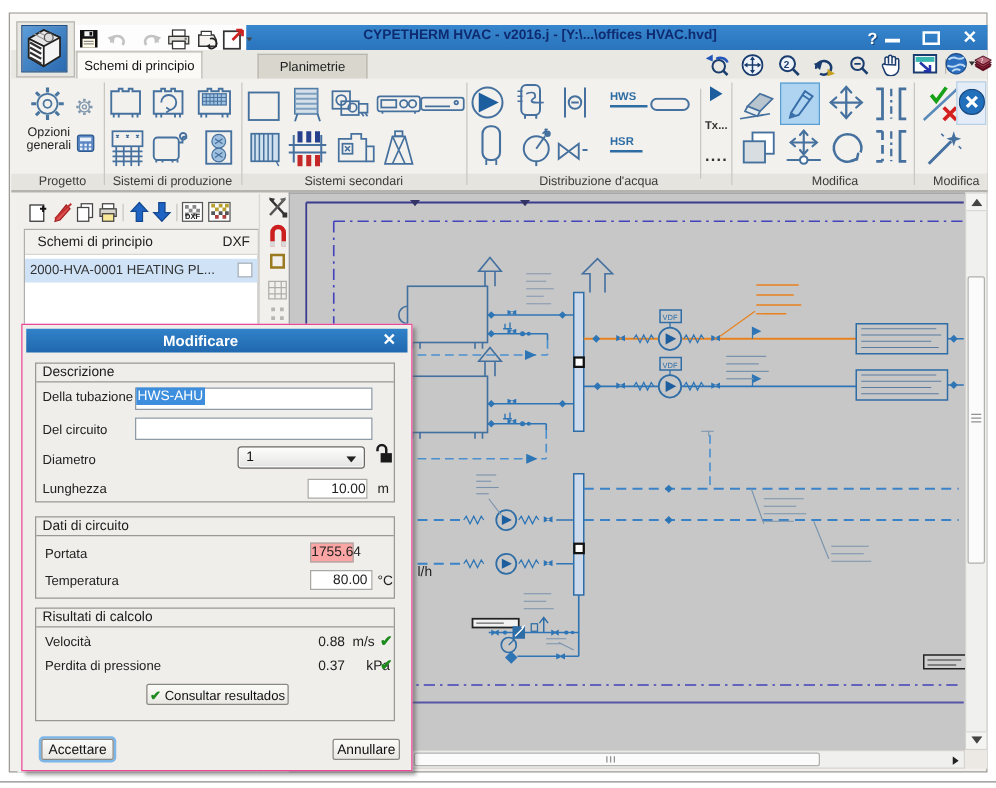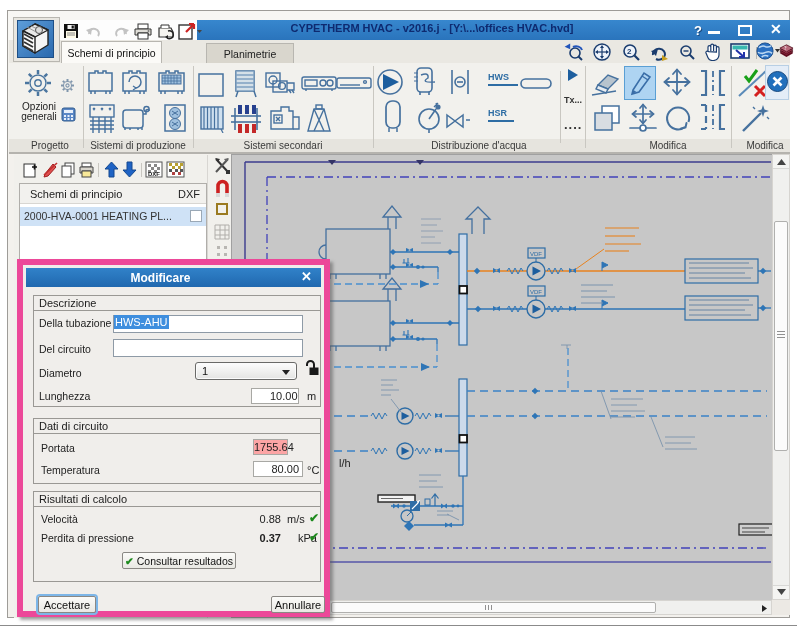--- a/index.html
+++ b/index.html
@@ -34,21 +34,21 @@
 #lp-row { left:12px; top:196px; width:186px; height:19px; background:#cfe2f6; font-size:11px; color:#333; }
 #vstrip { left:199px; top:144px; width:24px; height:463px; background:#f1f0ec; border-left:1px solid #d8d6d2; }
 #canvas-wrap { left:223px; top:143px; width:541px; height:446px; background:#c7c7c7; border-top:1px solid #a0a0a0; border-left:1px solid #a0a0a0; }
 
 #vsb { left:764px; top:143px; width:18px; height:446px; background:#f0f0ee; border:1px solid #d6d4d0; }
 #hsb { left:223px; top:589px; width:541px; height:15px; background:#f0f0ee; border:1px solid #d6d4d0; }
 #corner { left:764px; top:589px; width:18px; height:15px; background:#ece9e4; }
 .sbthumb { position:absolute; background:#fbfbfb; border:1px solid #b0b0ae; border-radius:2px; }
 .grip { position:absolute; background:#909090; }
 
-#dlg { left:9px; top:248px; width:313px; height:358px; background:#f0eeeb; border:6px solid #ec4899; box-shadow:3px 3px 3px rgba(90,90,90,0.55); z-index:50; }
+#dlg { left:9px; top:248px; width:313px; height:358px; background:#f0eeeb; border:1px solid #ec4899; box-shadow:3px 3px 3px rgba(90,90,90,0.55); z-index:50; }
 #dlgtitle { position:absolute; left:3px; top:3px; right:3px; height:19px; background:linear-gradient(#3182c9,#2068af); color:#fff; font-weight:bold; font-size:12px; text-align:center; padding-top:3px; padding-right:26px; }
 #dlgx { position:absolute; right:12px; top:4px; color:#fff; font-weight:bold; font-size:13px; }
 .grp { position:absolute; left:10px; width:288px; border:1px solid #9a9894; background:#f0eeeb; }
 .grphead { height:15px; border-bottom:1px solid #9a9894; font-size:11px; color:#1a1a1a; padding:1px 0 0 5px; }
 .flabel { position:absolute; font-size:10.5px; color:#222; }
 .finput { position:absolute; background:#fff; border:1px solid #8e9aa6; font-size:11px; color:#222; }
 .funit { position:absolute; font-size:11px; color:#222; }
 .fval { position:absolute; font-size:11px; color:#222; text-align:right; }
 .chk { position:absolute; color:#1d8a1d; font-weight:bold; font-size:12px; }
 .dbtn { position:absolute; background:linear-gradient(#fbfbf9,#e9e8e3); border:1px solid #8a8884; border-radius:2px; font-size:11px; color:#111; text-align:center; }
@@ -866,21 +866,21 @@
       <div class="fval" style="left:230px;top:196px;width:50px;height:16px;background:#fff;border:1px solid #a8a8a4;padding:1px 3px 0 0;">80.00</div>
       <div class="funit" style="left:284px;top:199px;">°C</div>
       <div class="grp" style="top:226px;height:91px;">
           <div class="grphead">Risultati di calcolo</div>
         </div>
       <div class="flabel" style="left:18px;top:248px;">Velocità</div>
       <div class="fval" style="left:222px;top:248px;width:36px;">0.88</div>
       <div class="funit" style="left:264px;top:248px;">m/s</div>
       <div class="chk" style="left:286px;top:246px;">✔</div>
       <div class="flabel" style="left:18px;top:267px;">Perdita di pressione</div>
-      <div class="fval" style="left:222px;top:267px;width:36px;font-weight:bold;">0.37</div>
+      <div class="fval" style="left:222px;top:267px;width:36px;">0.37</div>
       <div class="funit" style="left:275px;top:267px;text-align:center;">kPa</div>
       <div class="chk" style="left:286px;top:265px;">✔</div>
       <div class="dbtn" style="left:99px;top:287px;width:114px;height:17px;padding-top:2px;white-space:nowrap;font-size:10.5px;"><span style="color:#1d8a1d;font-weight:bold;">✔</span> Consultar resultados</div>
       <div class="dbtn" style="left:15px;top:331px;width:58px;height:17px;padding-top:2px;box-shadow:0 0 0 2px #7db6e8;">Accettare</div>
       <div class="dbtn" style="left:248px;top:331px;width:54px;height:17px;padding-top:2px;">Annullare</div>
     </div>
   </div>
 </div>
 
 </body></html>

